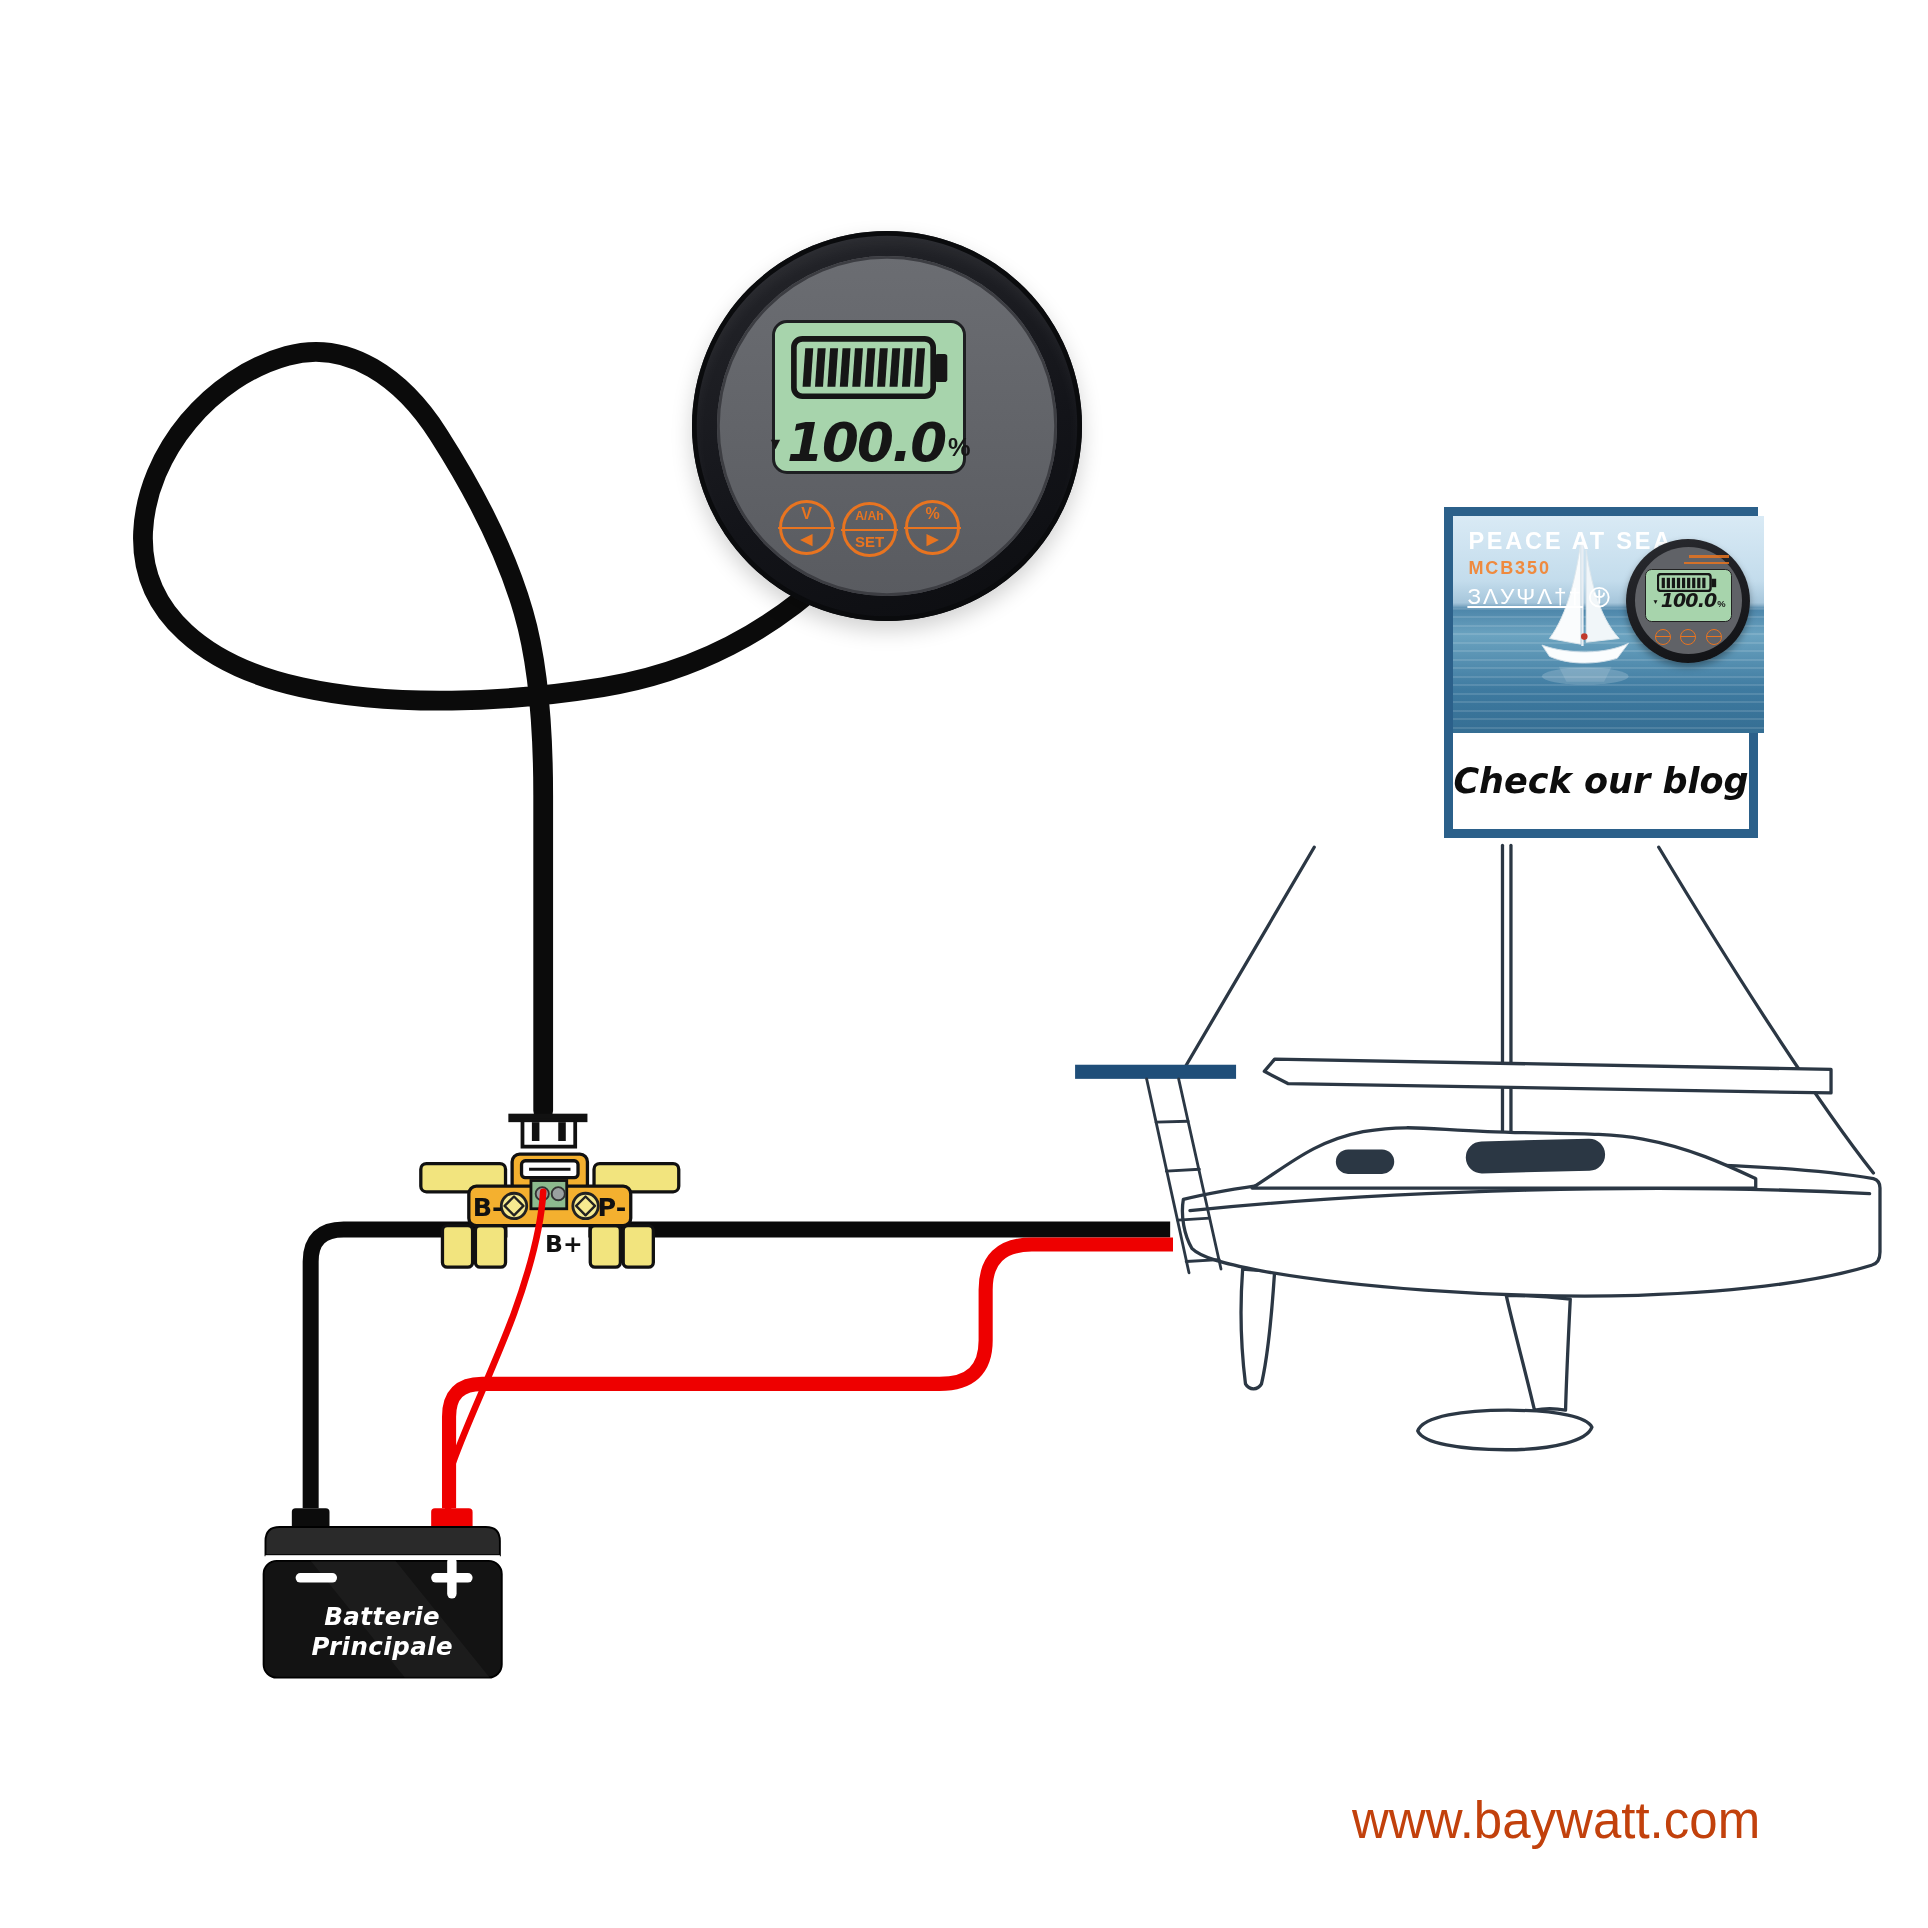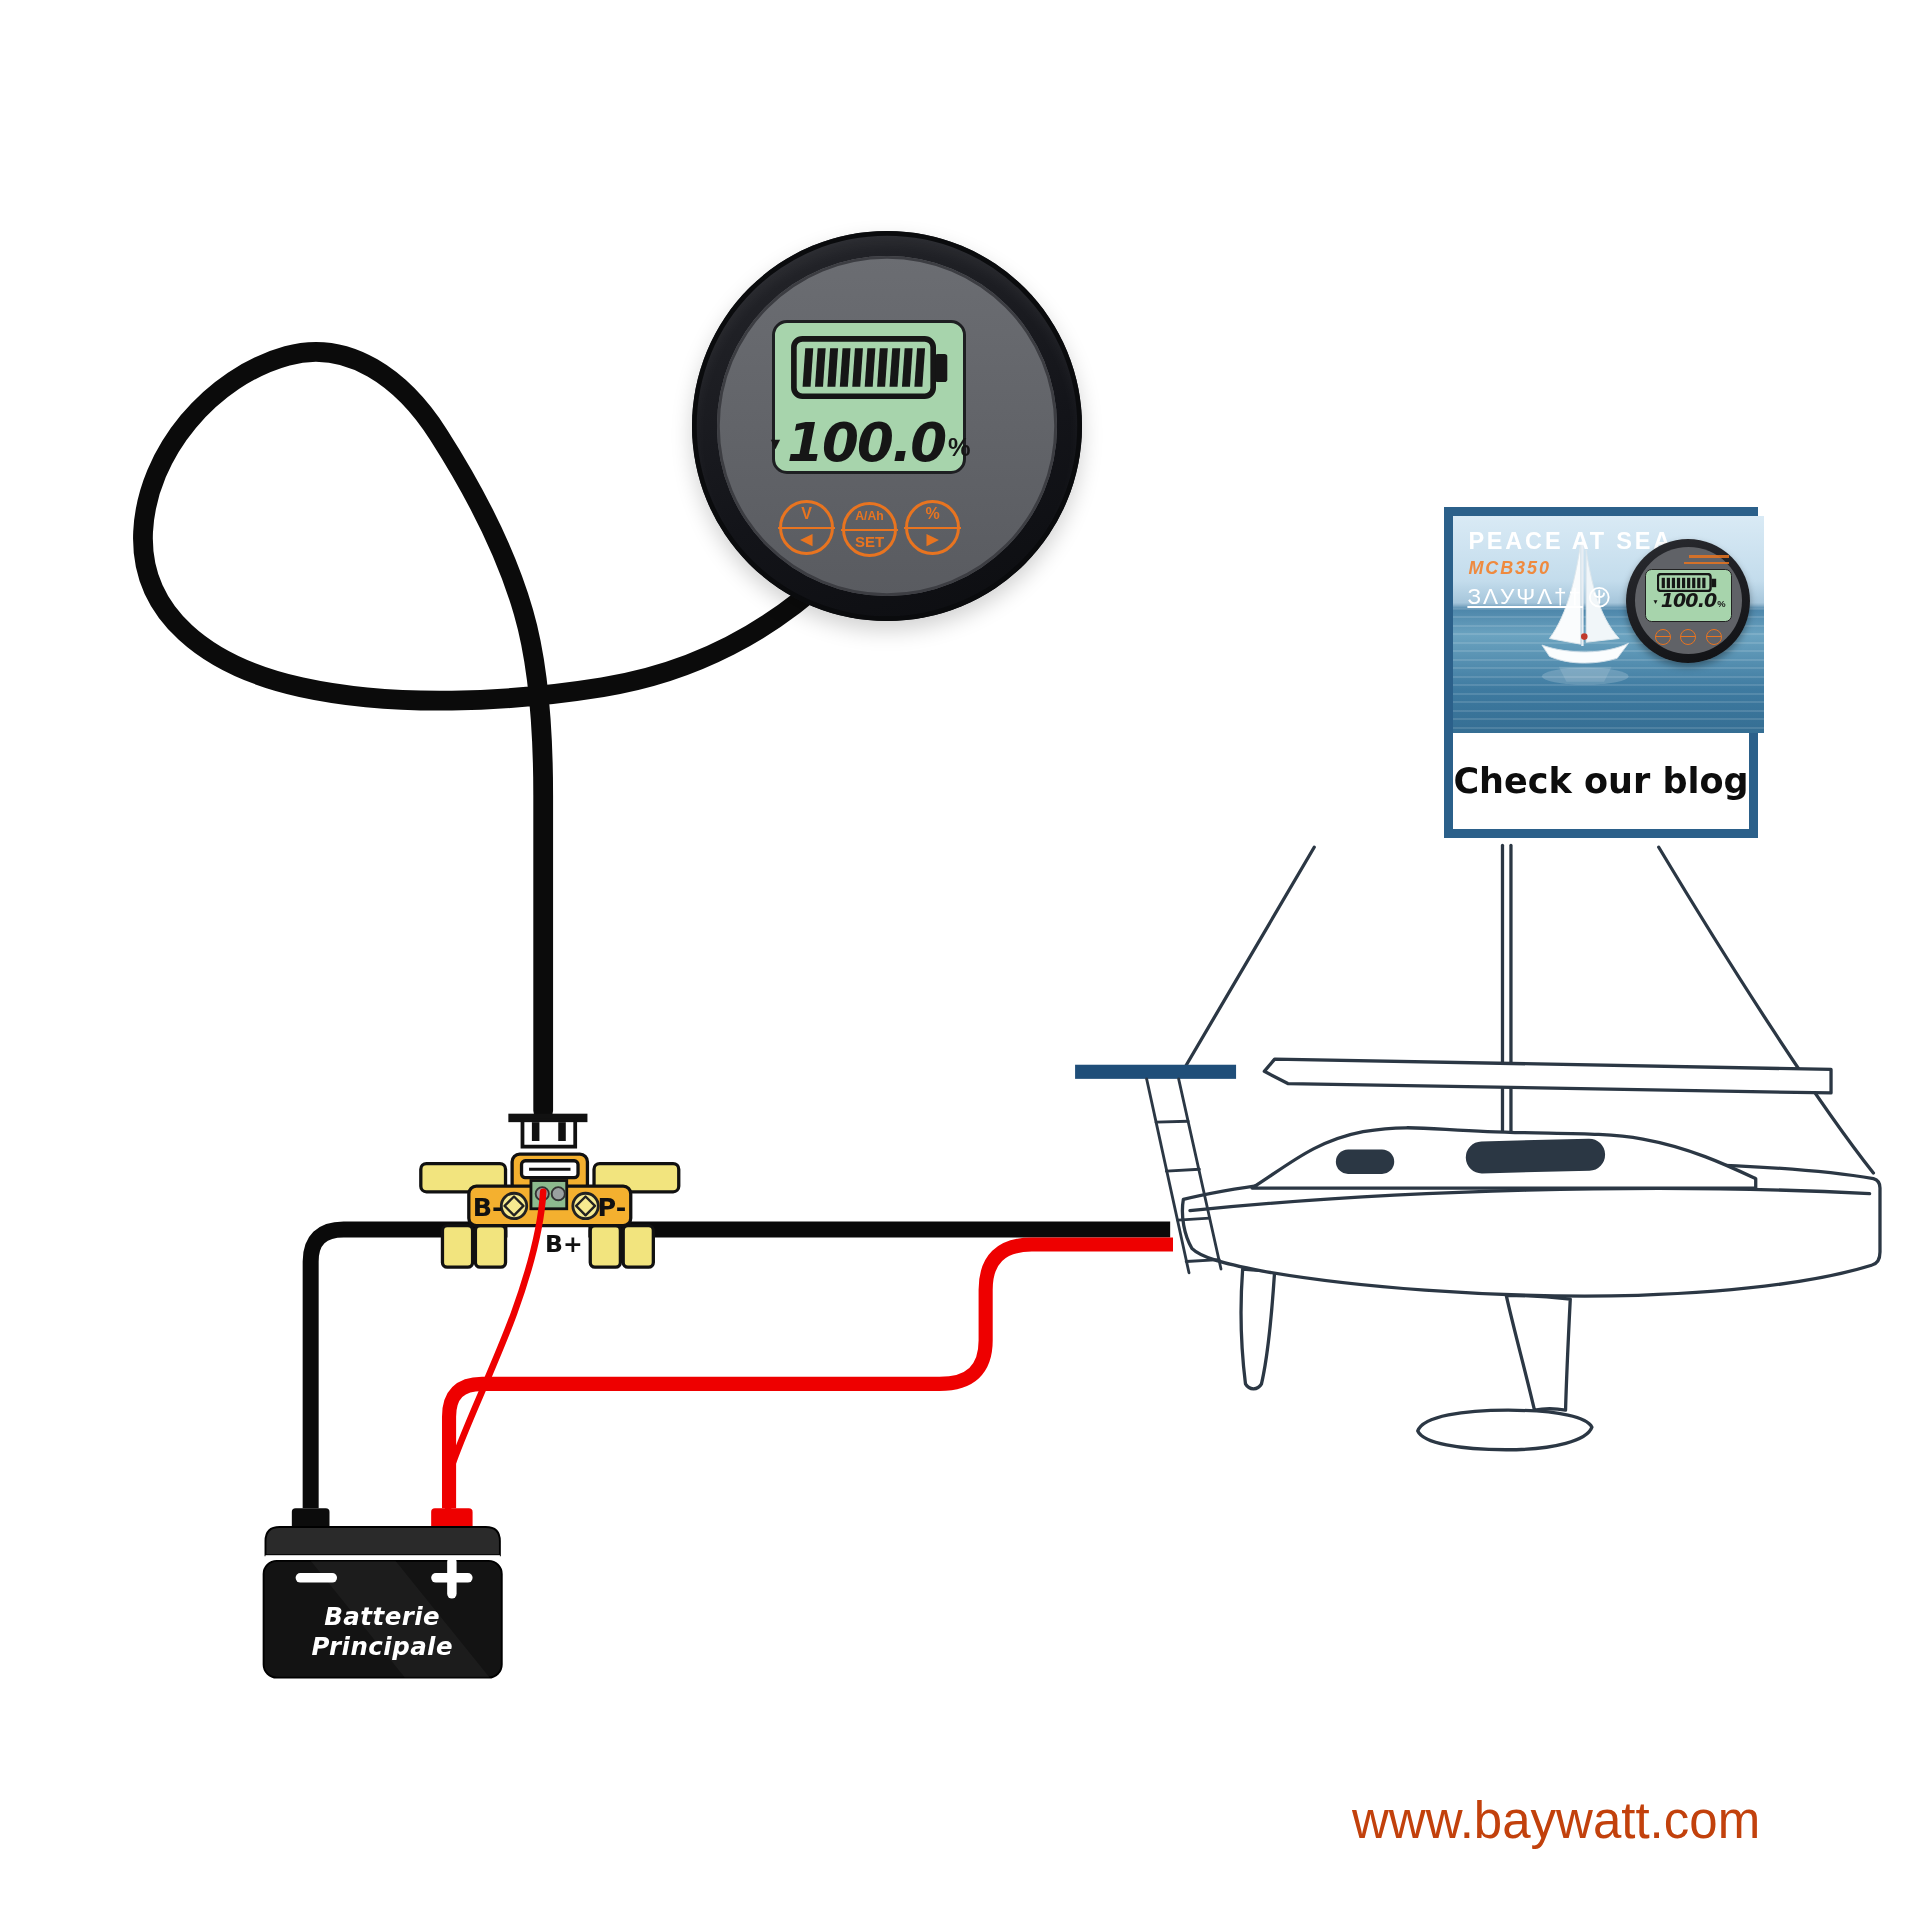--- a/index.html
+++ b/index.html
@@ -37,40 +37,40 @@
   .btn1{left:87px;top:269px;} .btn2{left:150px;top:271px;} .btn3{left:213px;top:269px;}
 
   
   .card{position:absolute;left:1444px;top:507px;width:314px;height:331px;background:#2b608a;
         box-sizing:border-box;padding:9.4px;z-index:40;cursor:pointer;}
   .card-photo{position:relative;width:311px;height:217px;overflow:hidden;
         background:linear-gradient(180deg,#d9eaf5 0%,#c3dcec 30%,#a6c6db 40%,#8fb4cc 41%,#4d86aa 43%,#6ba3c0 55%,#3e7aa0 80%,#356e93 100%);}
   .waves{position:absolute;left:0;right:0;top:92px;bottom:0;opacity:.25;
         background:repeating-linear-gradient(180deg,rgba(255,255,255,.5) 0 1.9px,rgba(0,0,0,0) 1.9px 8.5px);}
   .card-title{position:absolute;left:15px;top:11.3px;color:#fff;font-weight:bold;font-size:23.5px;letter-spacing:2.8px;}
-  .card-model{position:absolute;left:15px;top:42px;color:#ef8a3e;font-weight:bold;font-size:18px;letter-spacing:1.9px;font-style:italic;}
+  .card-model{position:absolute;left:15px;top:42px;color:#ef8a3e;font-weight:bold;font-size:18px;letter-spacing:1.9px;}
   .card-brand{position:absolute;left:14px;top:68px;color:#fff;font-size:22.6px;letter-spacing:1.9px;
               display:flex;align-items:center;gap:3.8px;text-decoration:underline;}
   .mini{position:absolute;left:173px;top:22.6px;width:124px;height:124px;border-radius:50%;
         background:linear-gradient(160deg,#2a2b30,#101114);box-shadow:0 3.8px 7.5px rgba(0,0,0,.35);}
   .mini-face{position:absolute;left:8.5px;top:8.5px;right:8.5px;bottom:8.5px;border-radius:50%;background:#606267;}
   .mini-t1,.mini-t2{position:absolute;right:21px;height:2.8px;background:#e87420;opacity:.85;}
   .mini-t1{top:16px;width:40px;} .mini-t2{top:22.6px;width:45px;}
   .mini-lcd{position:absolute;left:19px;top:30px;width:87px;height:53px;background:#a7d4ac;
             border:1.9px solid #222;border-radius:6.6px;box-sizing:border-box;}
   .mini-row{position:absolute;left:1.9px;right:1.9px;top:21px;display:flex;align-items:flex-end;justify-content:center;color:#161616;}
   .mini-pointer{font-size:6.6px;margin:0 1.9px 4.7px 0;}
   .mini-digits{font-weight:800;font-style:italic;font-size:19px;line-height:1;letter-spacing:-0.9px;font-family:"DejaVu Sans",sans-serif;}
   .mini-unit{font-size:9.4px;font-weight:800;margin:0 0 0.9px 0.9px;}
   .mini-btns{position:absolute;left:0;right:0;top:90px;display:flex;justify-content:center;gap:9.4px;}
   .mini-btn{width:16px;height:16px;border:1.9px solid #e87420;border-radius:50%;box-sizing:border-box;position:relative;}
   .mini-btn::after{content:"";position:absolute;left:0;right:0;top:5.6px;height:1.4px;background:#e87420;}
   .card-cta-band{position:absolute;left:9.4px;right:9.4px;bottom:9.4px;height:96px;background:#fff;
                  display:flex;align-items:center;justify-content:center;}
-  .card-cta{font-family:"DejaVu Sans",sans-serif;font-weight:600;font-size:35px;color:#0d0d0d;}
+  .card-cta{font-family:"DejaVu Sans",sans-serif;font-style:italic;font-weight:600;font-size:35px;color:#0d0d0d;}
 
   .website{position:absolute;left:1352px;top:1791px;font-size:51px;color:#c2410c;z-index:20;
            font-family:Liberation Sans, sans-serif;font-weight:400;letter-spacing:0px;}
 </style>
 </head>
 <body>
 
 <div class="canvas">
 
   <svg class="art" width="1928" height="1928" viewBox="0 0 2048 2048">

